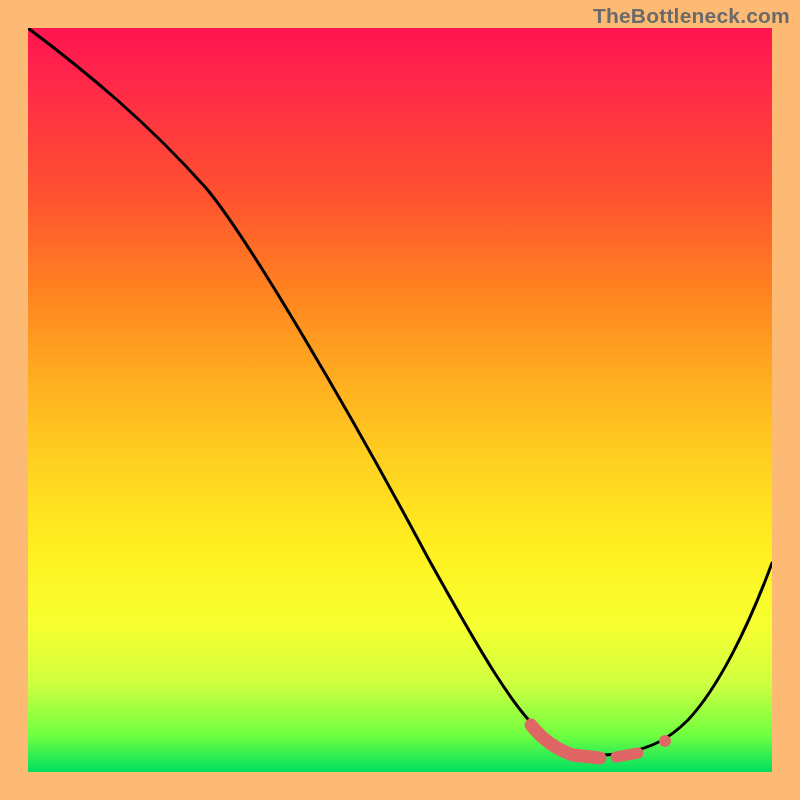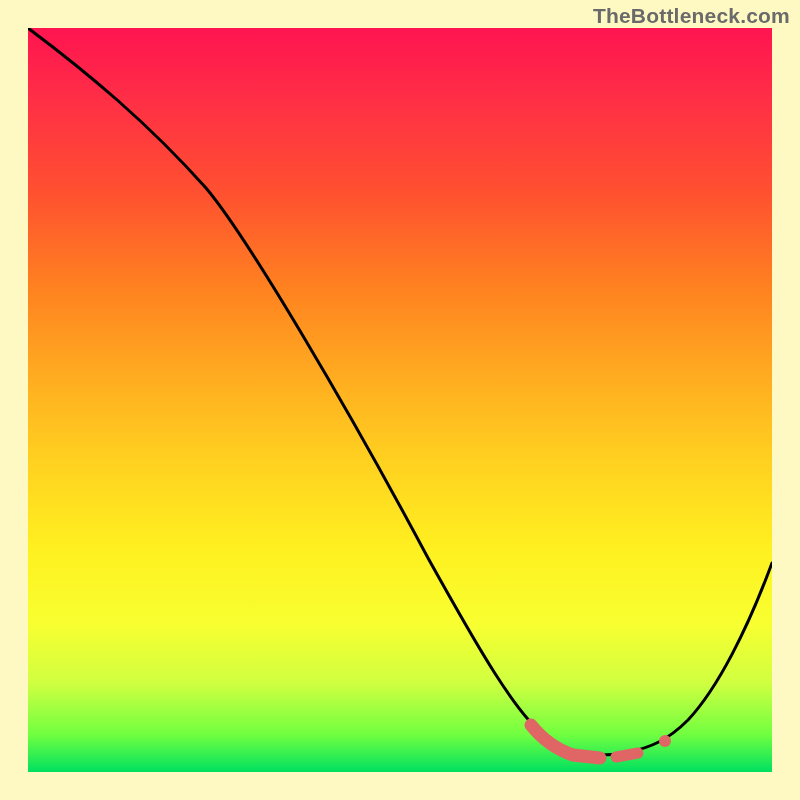--- a/index.html
+++ b/index.html
@@ -7,21 +7,21 @@
     padding: 0;
     width: 800px;
     height: 800px;
     background: #000;
     overflow: hidden;
   }
   .frame {
     position: relative;
     width: 800px;
     height: 800px;
-    background: #fef9c3;
+    background: #fdba74;
   }
   .plot-area {
     position: absolute;
     left: 28px;
     top: 28px;
     width: 744px;
     height: 744px;
     
     background: linear-gradient(
       to bottom,

